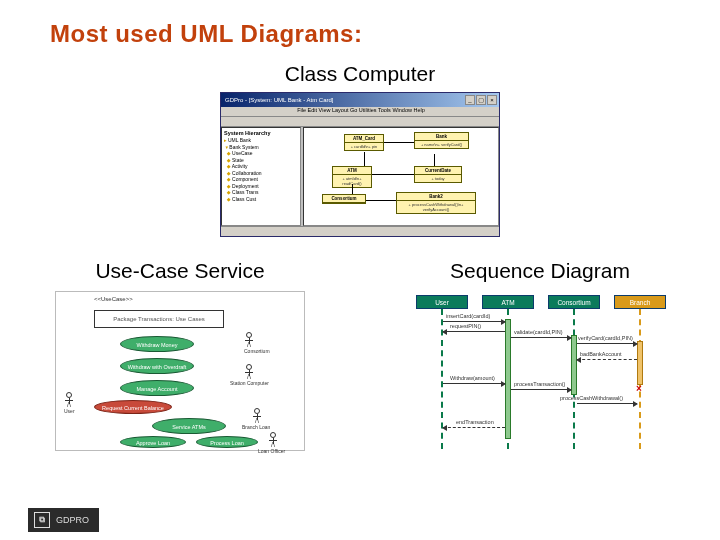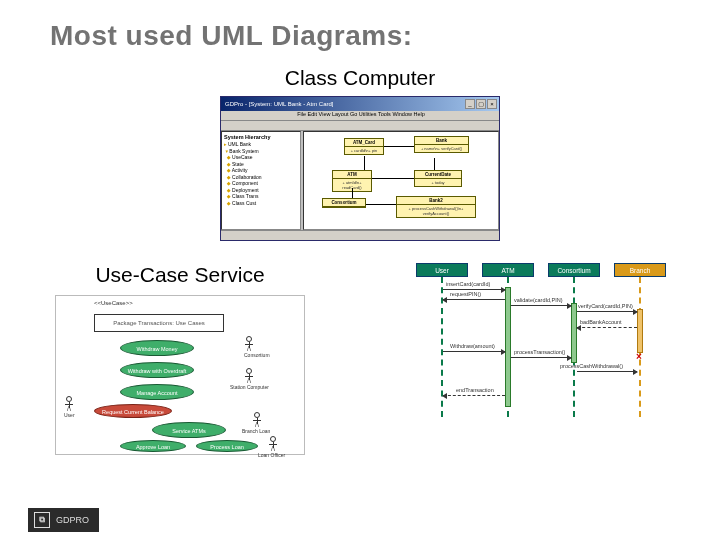--- a/index.html
+++ b/index.html
@@ -7,22 +7,22 @@
     width: 720px;
     height: 540px;
     background: #ffffff;
     font-family: Arial, Helvetica, sans-serif;
     position: relative;
     overflow: hidden;
   }
   .title {
     font-family: Arial, Helvetica, sans-serif;
     font-weight: 900;
-    font-size: 28px;
-    color: #737373;
+    font-size: 24px;
+    color: #c2410c;
     padding: 20px 0 10px 50px;
     letter-spacing: 0.5px;
   }
   .subtitle {
     font-size: 21px;
     color: #000;
     text-align: center;
     margin: 4px 0 6px 0;
   }
   .top-row { text-align: center; }
@@ -276,20 +276,21 @@
         <div class="head"></div>
           <div class="body"></div>
           <div class="arms"></div>
           <div class="legs">/\</div>
         <div class="albl" style="margin-left:-10px;">Loan Officer</div>
       </div>
     </div>
   </div>
 
   <div class="col">
+    <div class="subtitle">Sequence Diagram</div>
     <div class="seq-fig">
       <div class="lifeline" style="left:6px;">
         <div class="ll-head">User</div>
         <div class="ll-line"></div>
       </div>
       <div class="lifeline" style="left:72px;">
         <div class="ll-head">ATM</div>
         <div class="ll-line"></div>
       </div>
       <div class="lifeline" style="left:138px;">

